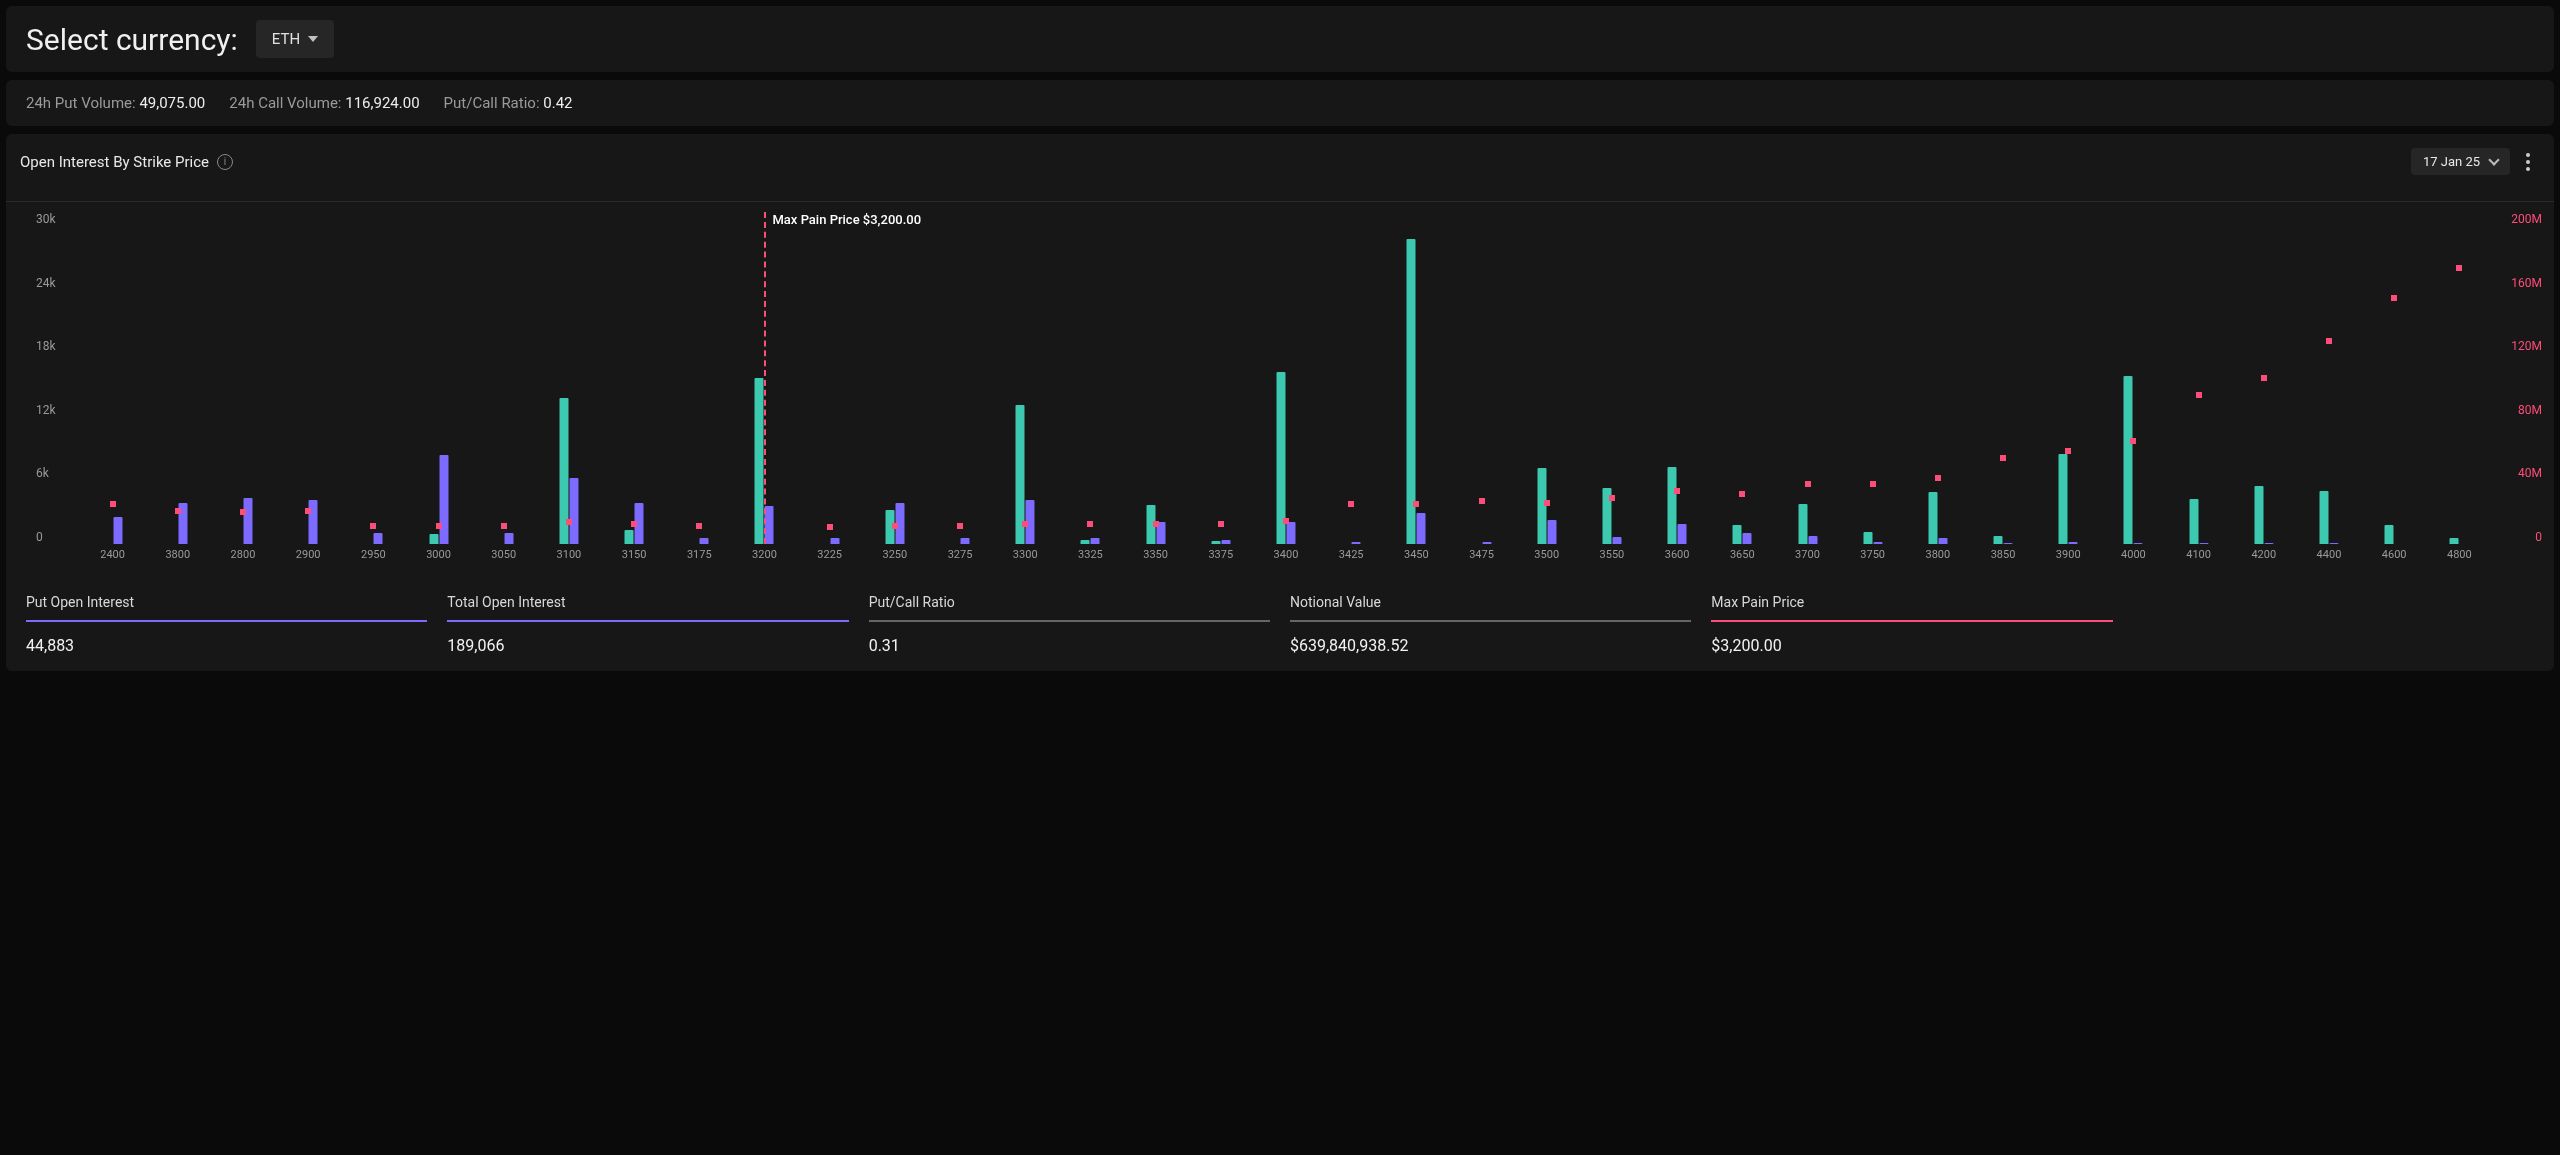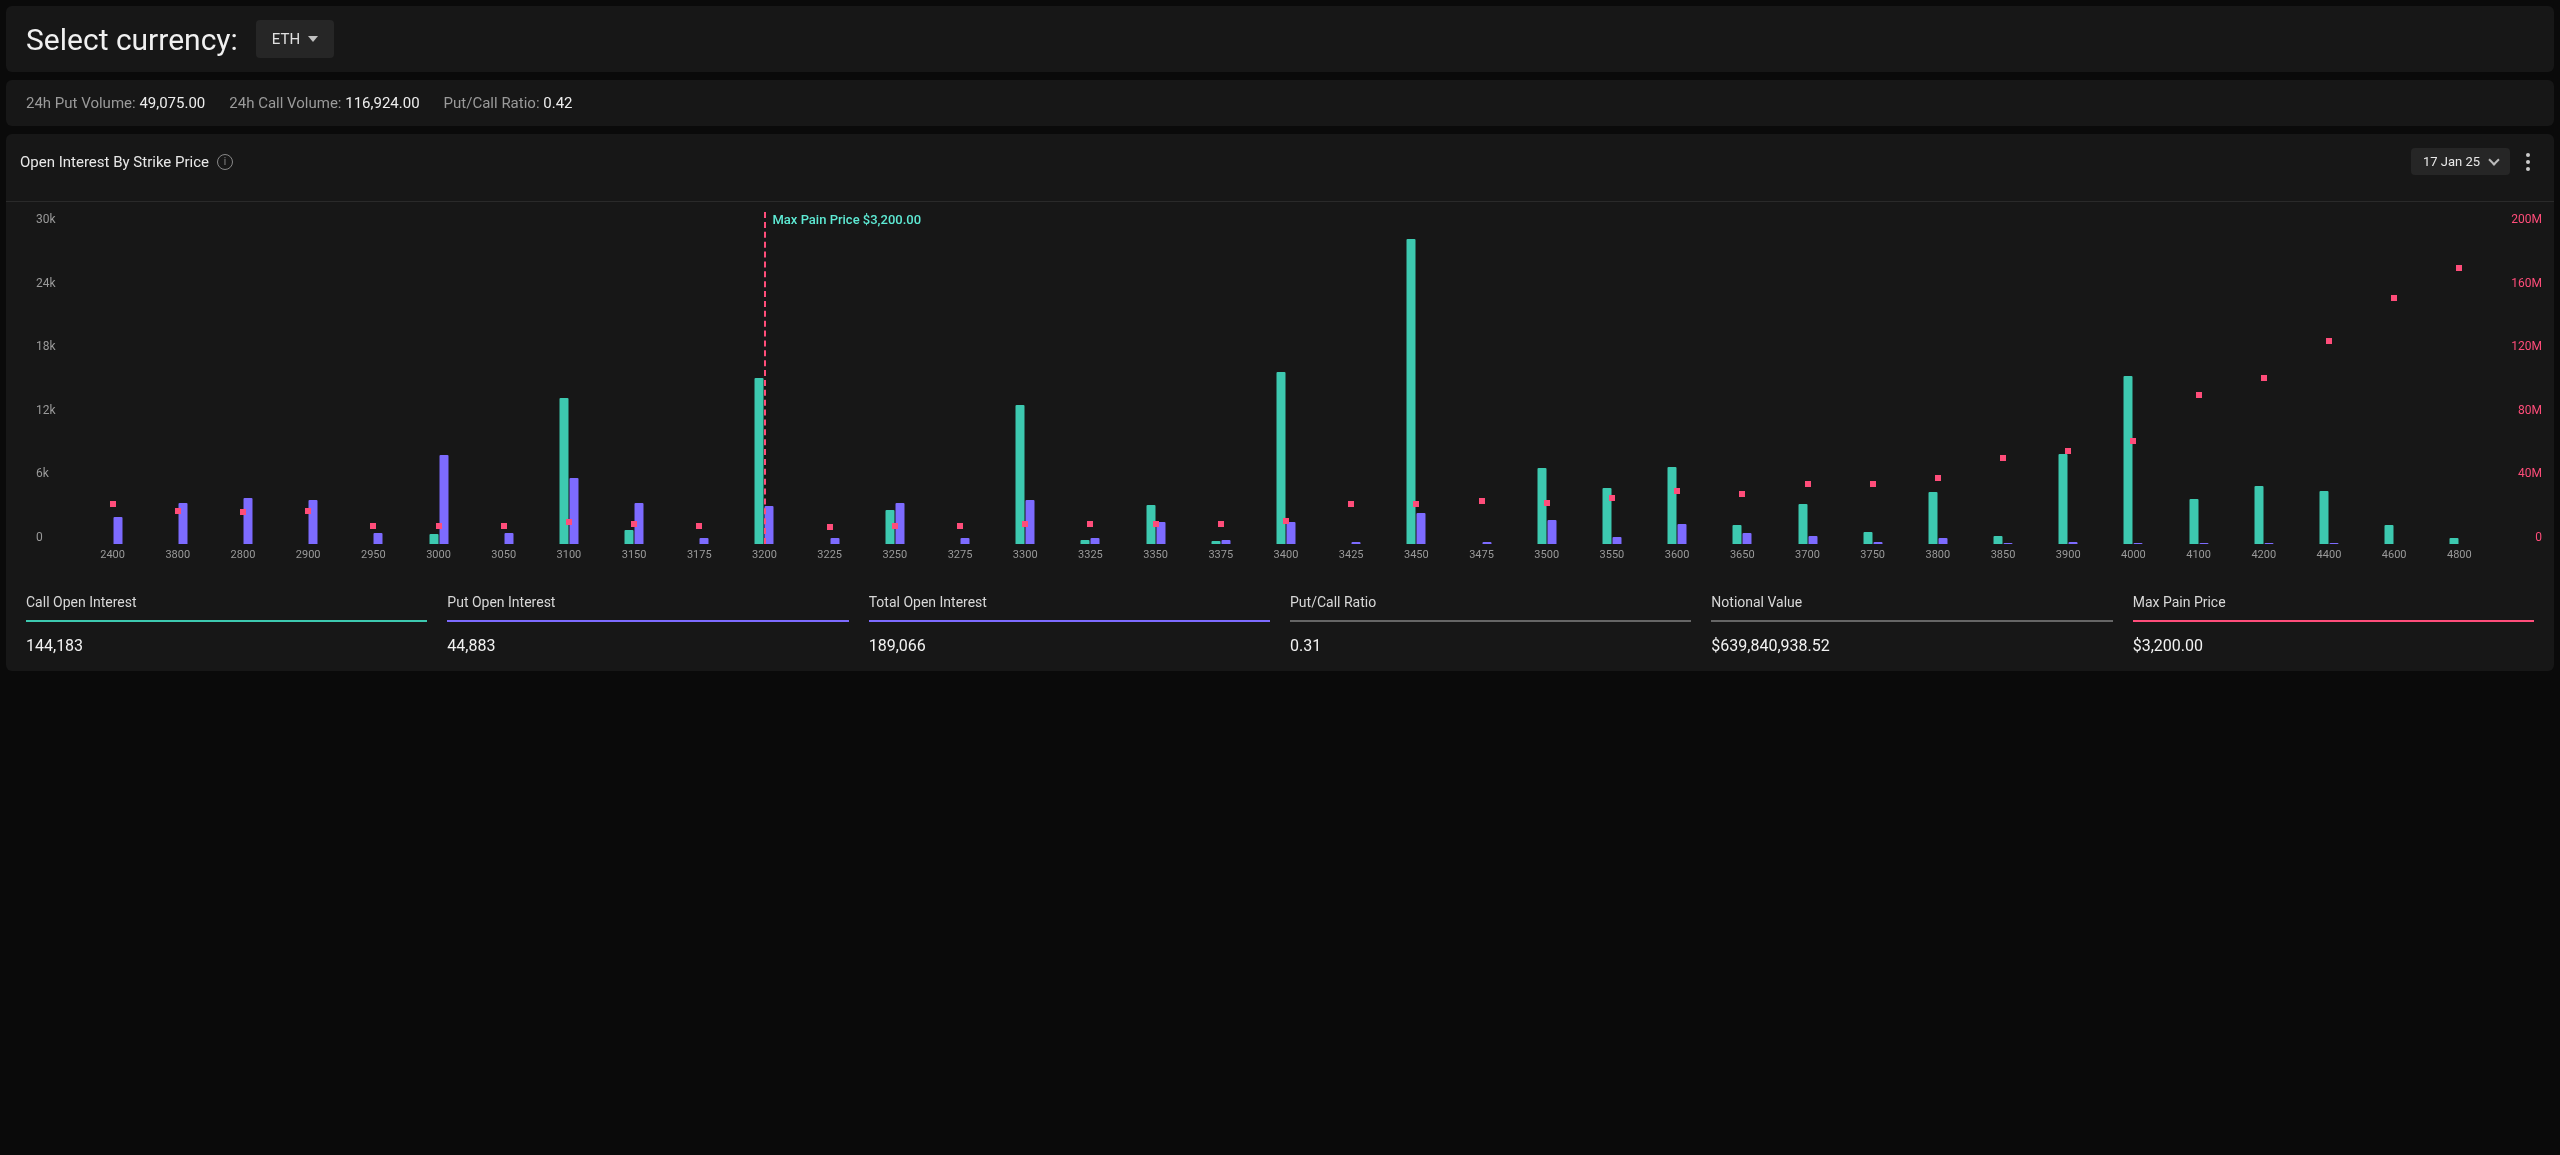--- a/index.html
+++ b/index.html
@@ -180,21 +180,21 @@
   .maxpain-line {
     position: absolute;
     top: 0; bottom: 0;
     width: 0;
     border-left: 2px dashed #ff4d7a;
   }
   .maxpain-label {
     position: absolute;
     top: 0;
     font-size: 13px;
-    color: #5eead4;
+    color: #ffffff;
     font-weight: 500;
     white-space: nowrap;
   }
   
   .summary {
     display: grid;
     grid-template-columns: repeat(6, 1fr);
     gap: 20px;
     padding: 22px 20px 16px 20px;
   }
@@ -505,25 +505,20 @@
         <div class="x-tick">4100</div>
         <div class="x-tick">4200</div>
         <div class="x-tick">4400</div>
         <div class="x-tick">4600</div>
         <div class="x-tick">4800</div>
       </div>
   </div>
 
   <div class="summary" id="summary">
       <div class="summary-item">
-        <div class="s-label">Call Open Interest</div>
-        <div class="s-bar teal"></div>
-        <div class="s-value">144,183</div>
-      </div>
-      <div class="summary-item">
         <div class="s-label">Put Open Interest</div>
         <div class="s-bar purple"></div>
         <div class="s-value">44,883</div>
       </div>
       <div class="summary-item">
         <div class="s-label">Total Open Interest</div>
         <div class="s-bar purple"></div>
         <div class="s-value">189,066</div>
       </div>
       <div class="summary-item">

